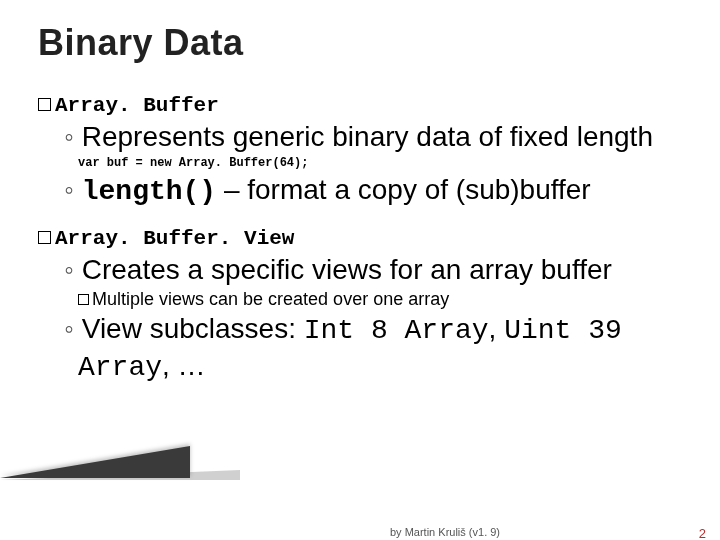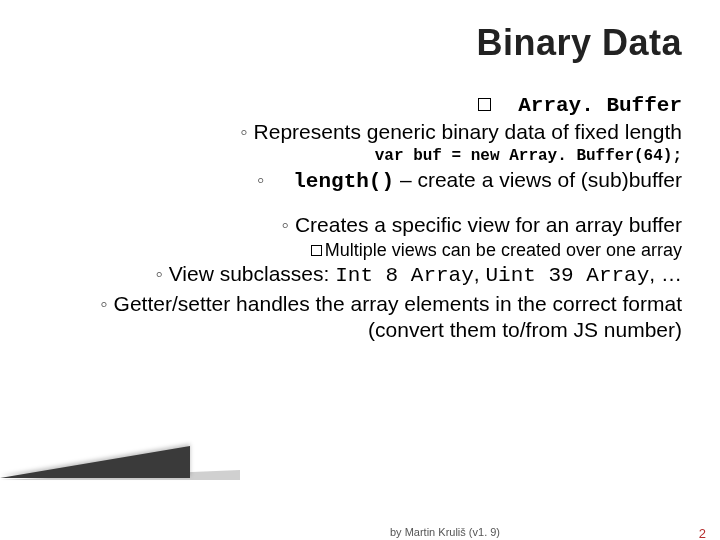--- a/index.html
+++ b/index.html
@@ -1,15 +1,15 @@
 <!DOCTYPE html>
 <html><head>
 <meta charset="utf-8">
 <style>
-  * { margin: 0; padding: 0; box-sizing: border-box; text-align: right; }
+  * { margin: 0; padding: 0; box-sizing: border-box; }
   body {
     width: 720px;
     height: 540px;
     background: #ffffff;
     font-family: "Segoe UI", "Lucida Sans", sans-serif;
     color: #000;
     position: relative;
     overflow: hidden;
   }
   .slide {
@@ -31,45 +31,46 @@
   .bullet-l1 .box {
     display: inline-block;
     width: 13px;
     height: 13px;
     border: 1.5px solid #000;
     margin-right: 4px;
     vertical-align: baseline;
     position: relative;
     top: 0px;
   }
-  .mono { font-family: "Consolas", "Courier New", monospace; font-weight: 700; margin-left: 23px; }
+  .mono { font-family: "Consolas", "Courier New", monospace; font-weight: 700; }
   .mono-n { font-family: Liberation Mono, monospace; font-weight: 400; }
   .bullet-l2 {
-    font-size: 21px;
+    font-size: 28px;
     margin-left: 26px;
     padding-left: 14px;
     text-indent: -14px;
     line-height: 1.25;
     margin-bottom: 1px;
   }
   .bullet-l2::before {
     content: "◦ ";
     color: #555;
   }
   .code-line {
     font-family: "Consolas", "Courier New", monospace;
-    font-size: 16px;
+    font-size: 12px;
     font-weight: 700;
     margin-left: 40px;
     margin-top: 2px;
     margin-bottom: 2px;
   }
   .bullet-l3 {
     font-size: 18px;
     margin-left: 40px;
+    padding-left: 18px;
     text-indent: -18px;
     line-height: 1.25;
   }
   .bullet-l3 .box-sm {
     display: inline-block;
     width: 11px;
     height: 11px;
     border: 1.5px solid #000;
     margin-right: 3px;
     vertical-align: baseline;
@@ -119,30 +120,32 @@
 <div class="slide">
 
   <div class="title">Binary Data</div>
 
   <div>
     <div class="bullet-l1">
       <span class="box"></span><span class="mono">Array. Buffer</span>
     </div>
     <div class="bullet-l2">Represents generic binary data of fixed length</div>
     <div class="code-line">var buf = new Array. Buffer(64);</div>
-    <div class="bullet-l2"><span class="mono">length()</span><span> – create a views of (sub)buffer</span></div>
+    <div class="bullet-l2"><span class="mono">length()</span><span> – format a copy of (sub)buffer</span></div>
   </div>
 
   <div class="section2">
-    <div class="bullet-l2">Creates a specific view for an array buffer</div>
+    <div class="bullet-l1">
+      <span class="box"></span><span class="mono">Array. Buffer. View</span>
+    </div>
+    <div class="bullet-l2">Creates a specific views for an array buffer</div>
     <div class="bullet-l3">
       <span class="box-sm"></span><span>Multiple views can be created over one array</span>
     </div>
     <div class="bullet-l2"><span>View subclasses: </span><span class="mono-n">Int 8 Array</span><span>, </span><span class="mono-n">Uint 39 Array</span><span>, …</span></div>
-    <div class="bullet-l2">Getter/setter handles the array elements in the correct format (convert them to/from JS number)</div>
   </div>
 
 </div>
 
 <div class="wedge-light"></div>
 <div class="wedge"></div>
 
 <div class="footer">
   <span class="author">by Martin Kruliš (v1. 9)</span>
   <span class="date">26. 4. 2017</span>

